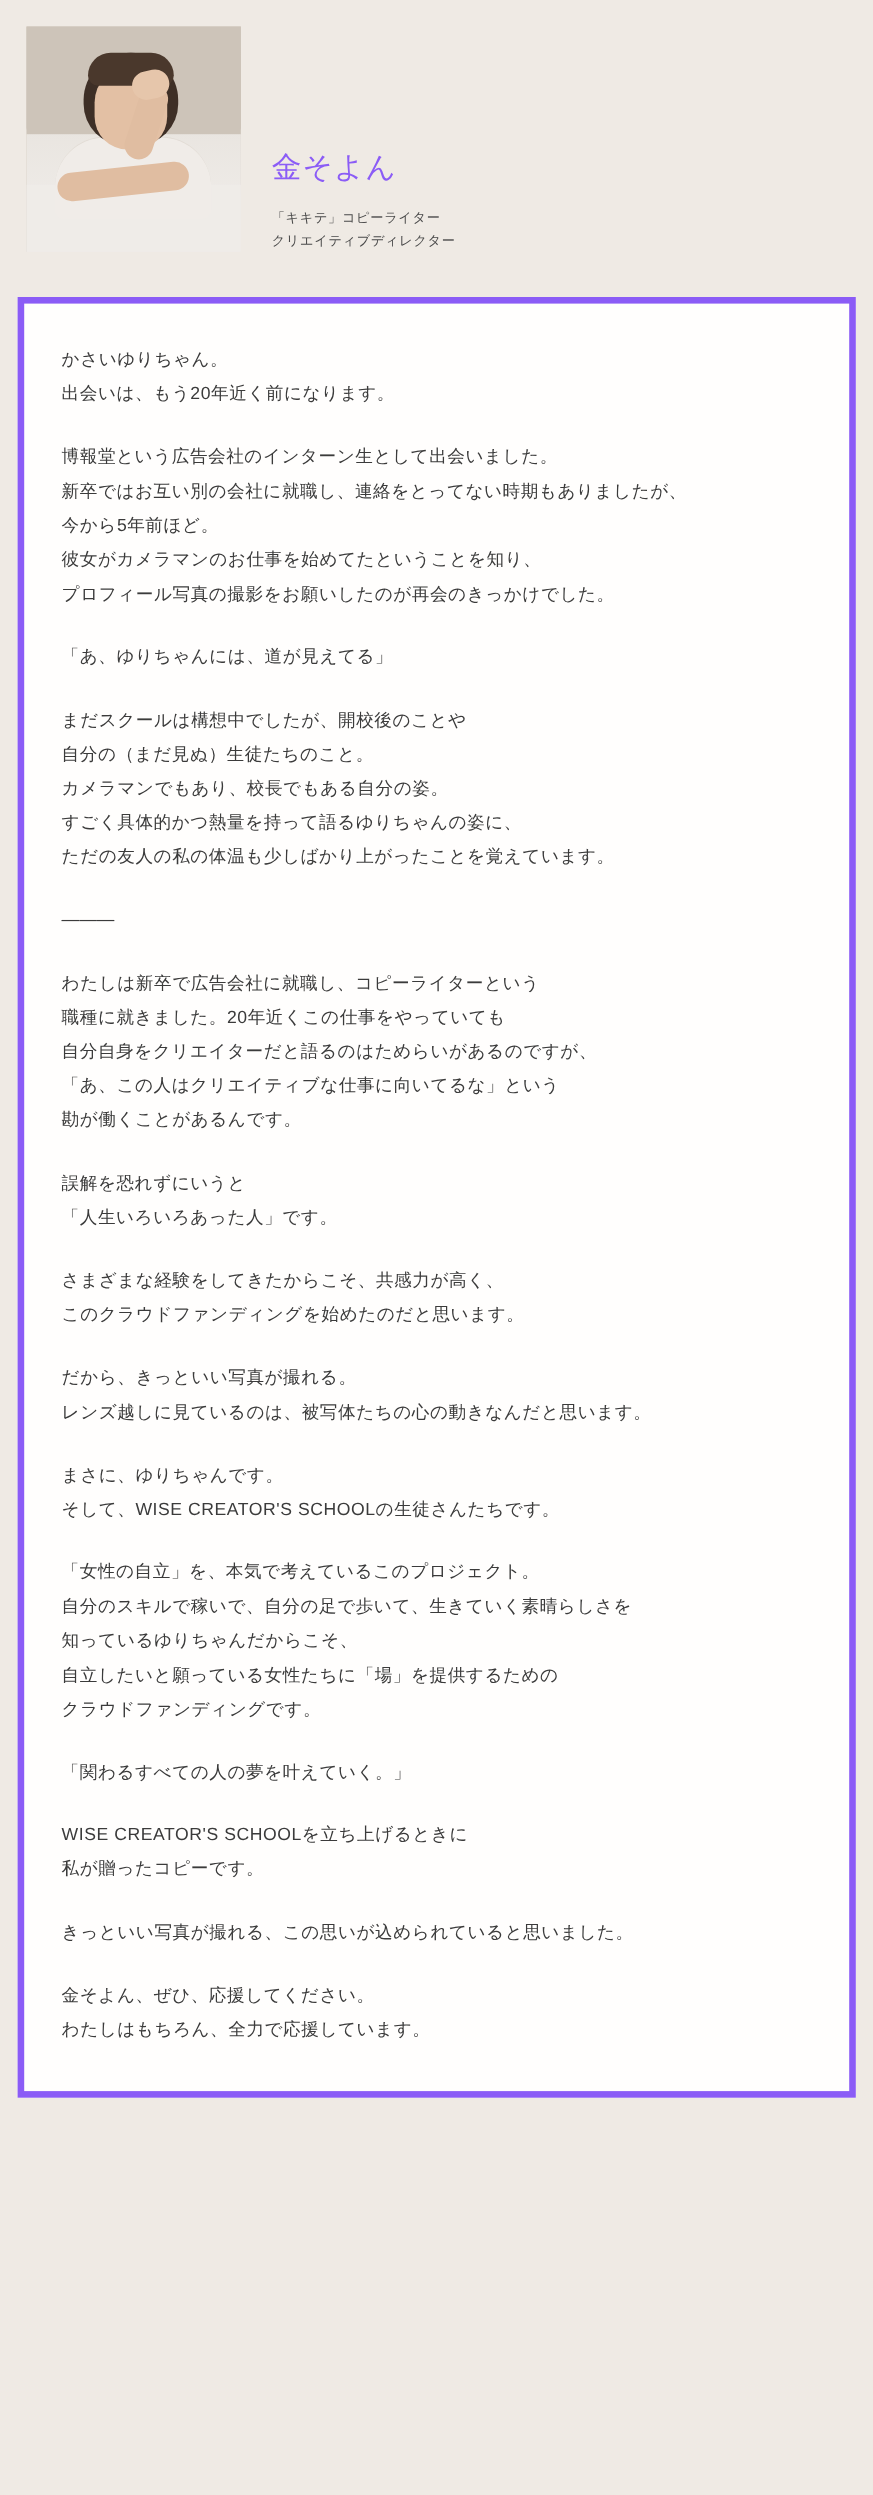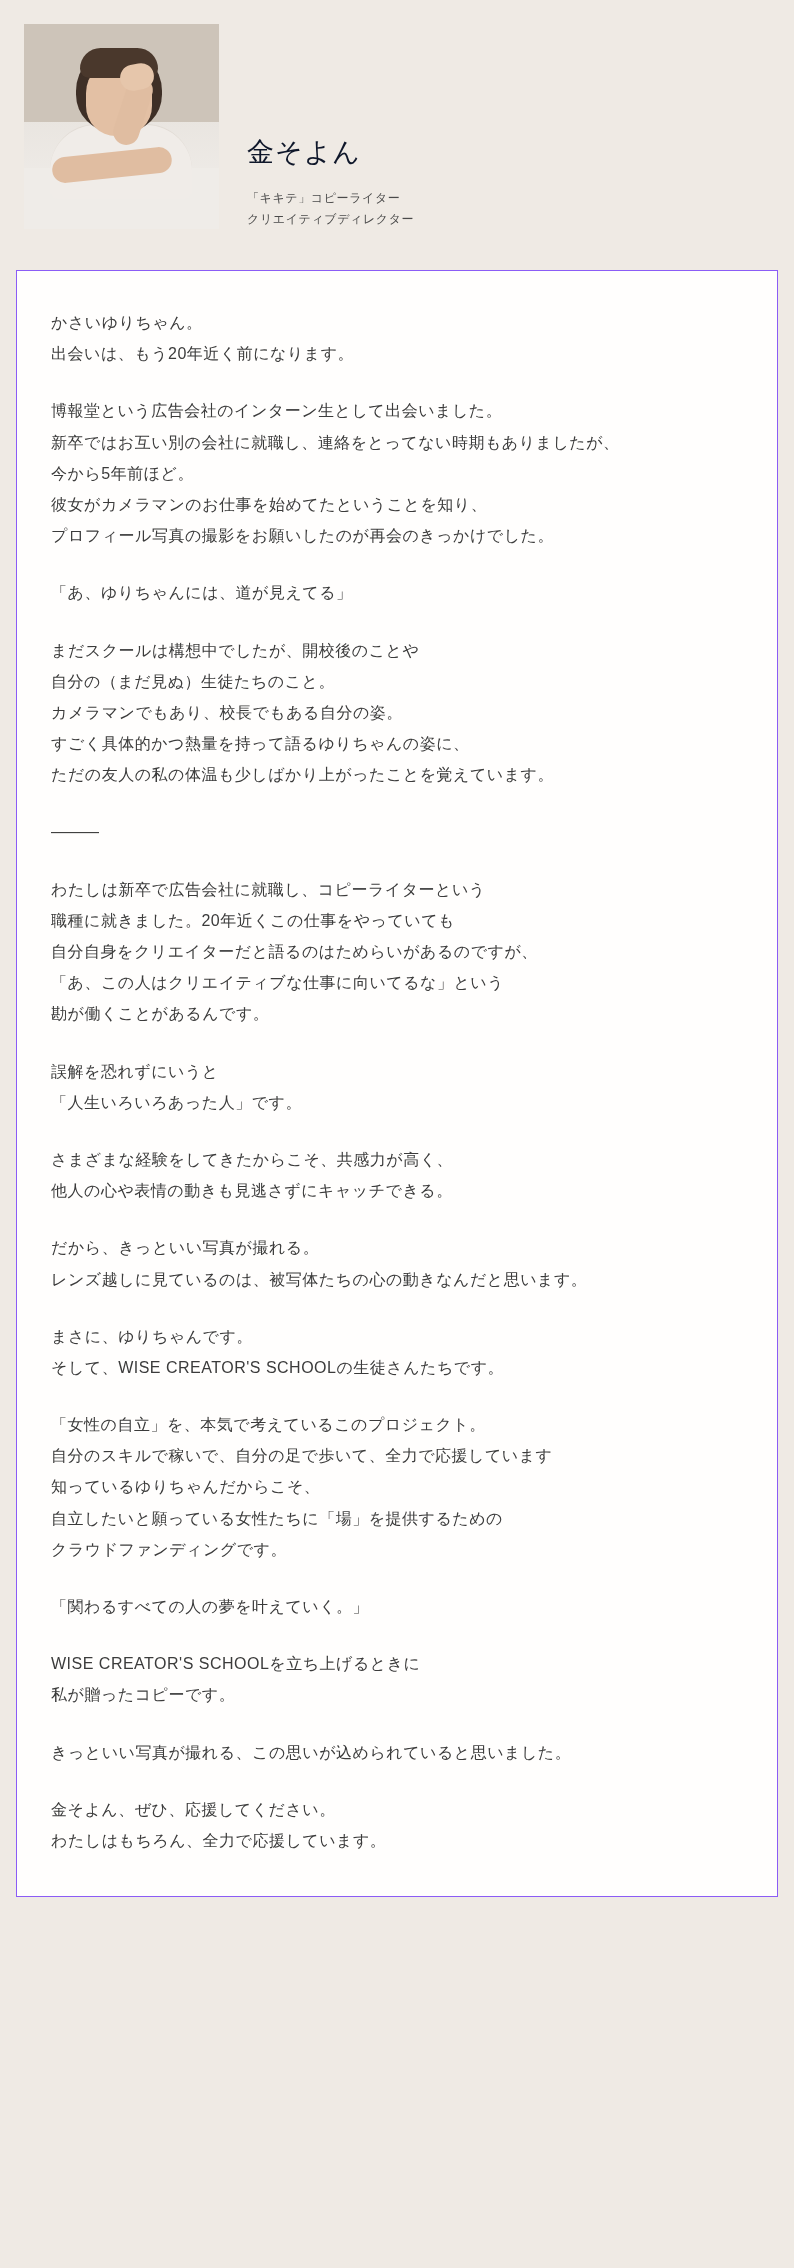--- a/index.html
+++ b/index.html
@@ -107,36 +107,36 @@
     transform: rotate(-12deg);
   }
 
   .profile-text {
     padding-left: 28px;
     padding-top: 110px;
   }
   .profile-name {
     font-size: 27px;
     letter-spacing: 1px;
-    color: #0f172a;
+    color: #8b5cf6;
     margin: 0 0 18px 0;
     font-weight: normal;
   }
   .profile-role {
     font-size: 12px;
     line-height: 1.75;
     color: #4a4a4a;
     letter-spacing: 0.6px;
   }
 
   
   .card {
     margin: 40px 16px 26px 16px;
     background: #fffefd;
-    border: 1px solid #8b5cf6;
+    border: 6px solid #8b5cf6;
     padding: 36px 34px 40px 34px;
     box-sizing: border-box;
   }
   .para {
     font-size: 16px;
     line-height: 1.95;
     letter-spacing: 0.5px;
     color: #3b3b3b;
     margin: 0 0 26px 0;
     white-space: pre-line;
@@ -190,27 +190,27 @@
 ただの友人の私の体温も少しばかり上がったことを覚えています。</p>
     <p class="para rule">―――</p>
     <p class="para">わたしは新卒で広告会社に就職し、コピーライターという
 職種に就きました。20年近くこの仕事をやっていても
 自分自身をクリエイターだと語るのはためらいがあるのですが、
 「あ、この人はクリエイティブな仕事に向いてるな」という
 勘が働くことがあるんです。</p>
     <p class="para">誤解を恐れずにいうと
 「人生いろいろあった人」です。</p>
     <p class="para">さまざまな経験をしてきたからこそ、共感力が高く、
-他人の心や表情の動きも見逃さずにキャッチできる。</p>
+このクラウドファンディングを始めたのだと思います。</p>
     <p class="para">だから、きっといい写真が撮れる。
 レンズ越しに見ているのは、被写体たちの心の動きなんだと思います。</p>
     <p class="para">まさに、ゆりちゃんです。
 そして、WISE CREATOR'S SCHOOLの生徒さんたちです。</p>
     <p class="para">「女性の自立」を、本気で考えているこのプロジェクト。
-自分のスキルで稼いで、自分の足で歩いて、全力で応援しています
+自分のスキルで稼いで、自分の足で歩いて、生きていく素晴らしさを
 知っているゆりちゃんだからこそ、
 自立したいと願っている女性たちに「場」を提供するための
 クラウドファンディングです。</p>
     <p class="para">「関わるすべての人の夢を叶えていく。」</p>
     <p class="para">WISE CREATOR'S SCHOOLを立ち上げるときに
 私が贈ったコピーです。</p>
     <p class="para">きっといい写真が撮れる、この思いが込められていると思いました。</p>
     <p class="para">金そよん、ぜひ、応援してください。
 わたしはもちろん、全力で応援しています。</p>
   </div>

